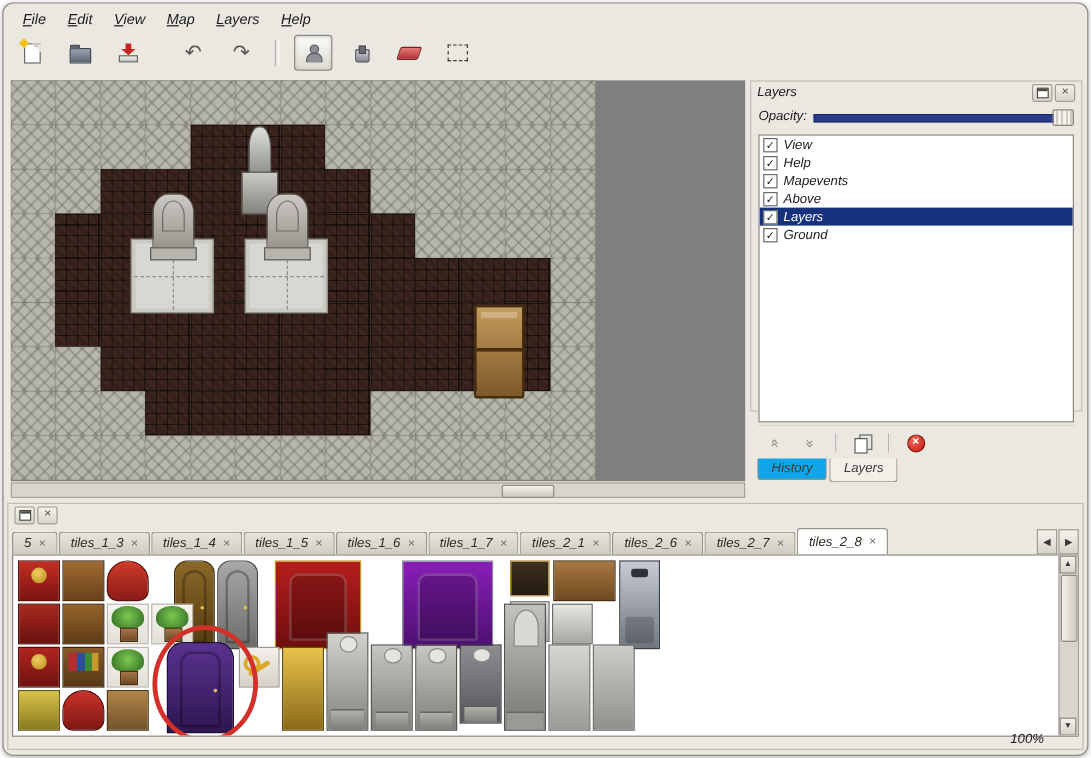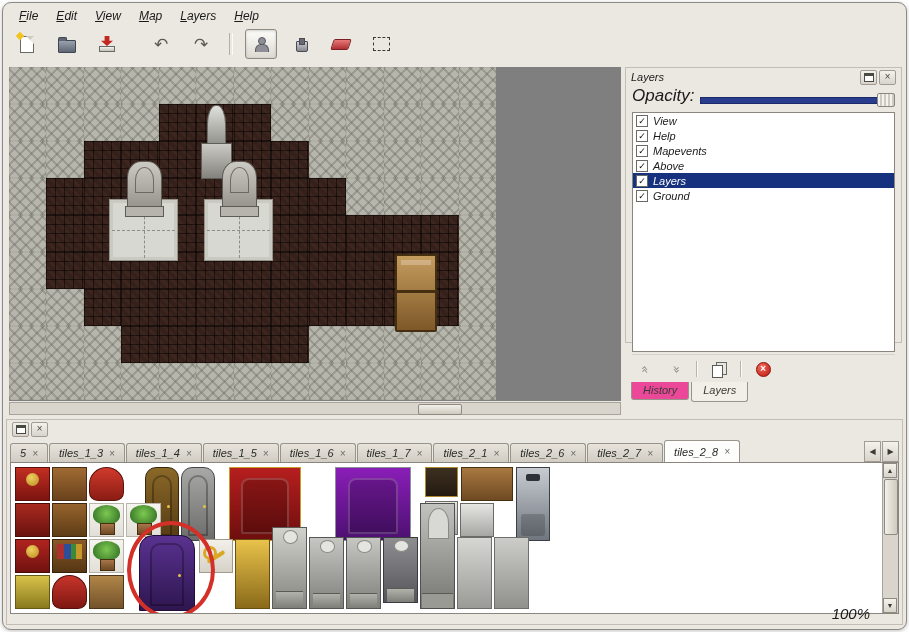--- a/index.html
+++ b/index.html
@@ -60,40 +60,40 @@
   
   .panel{position:absolute;background:#ebe8e1;border:1px solid #c2beb6;box-sizing:border-box;}
   .panel-titlebar{position:absolute;left:0;right:0;top:0;height:18px;display:flex;align-items:center;padding:0 5px;font-size:11px;}
   .panel-title{flex:1;}
   .pbtns{display:flex;gap:2px;}
   .pbtn{width:15px;height:13px;display:flex;align-items:center;justify-content:center;background:linear-gradient(#f4f2ec,#d8d4cc);border:1px solid #a09c94;border-radius:2px;font-size:10px;line-height:1;color:#4a4a44;}
   .icon-restore{width:8px;height:7px;border:1px solid #4a4a44;background:#fff;position:relative;}
   .icon-restore::before{content:"";position:absolute;left:0;right:0;top:0;height:2px;background:#4a4a44;}
 
   .layers-panel{left:622px;top:64px;width:277px;height:276px;}
-  .opacity-row{position:absolute;left:6px;right:6px;top:20px;height:18px;display:flex;align-items:flex-end;gap:6px;font-size:17px;}
+  .opacity-row{position:absolute;left:6px;right:6px;top:20px;height:18px;display:flex;align-items:center;gap:6px;font-size:11px;}
   .slider{flex:1;position:relative;height:14px;}
   .slider-track{position:absolute;left:0;right:2px;top:5px;height:5px;background:#2a3c8c;border:1px solid #1a2a6a;}
   .slider-handle{position:absolute;right:0;top:1px;width:16px;height:12px;background:repeating-linear-gradient(90deg,#f4f2ec 0 2px,#cfcabf 2px 4px);border:1px solid #8a867e;border-radius:2px;}
   .layers-list{position:absolute;left:6px;right:6px;top:44px;height:238px;background:#fff;border:1px solid #8a867e;font-size:11px;overflow:hidden;}
   .layer-row{height:15px;display:flex;align-items:center;gap:5px;padding:0 3px;}
   .layer-row.selected{background:var(--sel,#16327e);color:#fff;}
   .checkbox{width:10px;height:10px;background:#fff;border:1px solid #6a6a64;font-size:9px;line-height:10px;text-align:center;color:#111;flex:0 0 auto;}
   .mini-toolbar{position:absolute;left:6px;right:6px;top:286px;height:24px;display:flex;align-items:center;gap:4px;border-top:1px solid #d8d4cc;padding-top:2px;}
   .mbtn{width:26px;height:20px;display:flex;align-items:center;justify-content:center;}
   .chev{font-size:13px;color:#8e8e88;display:inline-block;font-family:"DejaVu Sans",sans-serif;}
   .chev.up{transform:rotate(90deg);}
   .chev.down{transform:rotate(-90deg);}
   .msep{width:1px;height:16px;background:#b8b4ac;margin:0 4px;border-right:1px solid #fbfaf8;}
   .icon-copy{width:15px;height:15px;position:relative;}
   .icon-copy::before{content:"";position:absolute;left:4px;top:0;width:9px;height:11px;background:#e8e6e0;border:1px solid #6a6a64;}
   .icon-copy::after{content:"";position:absolute;left:0;top:3px;width:9px;height:11px;background:#fff;border:1px solid #5a5a54;}
   .icon-delete{width:15px;height:15px;border-radius:50%;background:radial-gradient(circle at 35% 30%,#f06a5a,#c01810);border:1px solid #8a0c08;color:#fff;font-size:10px;font-weight:bold;display:flex;align-items:center;justify-content:center;line-height:1;box-sizing:border-box;}
   .bottom-tabs{position:absolute;left:5px;top:314px;height:24px;display:flex;align-items:flex-start;font-size:11px;}
-  .btab{padding:2px 11px 3px;border:1px solid #98948c;border-top:none;background:#ec4899;margin-right:2px;border-radius:0 0 3px 3px;color:#3a3a36;}
+  .btab{padding:2px 11px 3px;border:1px solid #98948c;border-top:none;background:#0ea5e9;margin-right:2px;border-radius:0 0 3px 3px;color:#3a3a36;}
   .btab.active{background:#f2efe9;padding-bottom:5px;}
 
   
   .tilesets-panel{left:3px;top:416px;width:897px;height:206px;}
   .tabs-row{position:absolute;left:3px;right:3px;top:19px;height:23px;display:flex;align-items:flex-end;}
   .tabs-strip{display:flex;align-items:flex-end;overflow:hidden;flex:1;}
   .ttab{height:18px;display:flex;align-items:center;gap:6px;padding:0 9px;font-size:11px;background:linear-gradient(#e8e4dc,#d0ccc3);border:1px solid #98948c;border-bottom:none;border-radius:3px 3px 0 0;margin-right:1px;white-space:nowrap;color:#2a2a26;}
   .ttab.active{background:#fdfdfc;height:21px;}
   .tabx{font-size:10px;color:#6a6a64;}
   .tab-scroll{display:flex;gap:1px;margin-left:6px;}
@@ -115,21 +115,21 @@
   .tp-statue::before{content:"";position:absolute;left:30%;top:3%;width:40%;height:15%;background:#e4e4e0;border:1px solid #8a8a84;border-radius:50%;}
   .tp-statue::after{content:"";position:absolute;left:8%;bottom:0;width:84%;height:20%;background:linear-gradient(#b2b2ac,#7e7e78);border-top:1px solid #5a5a56;}
   .tp-monument::before{content:"";position:absolute;left:20%;top:4%;width:60%;height:28%;background:#d8d8d4;border:1px solid #8a8a84;border-radius:50% 50% 0 0;}
   .tp-monument::after{content:"";position:absolute;left:4%;bottom:0;width:92%;height:13%;background:#9a9a94;border-top:1px solid #5a5a56;}
   .annotation-circle{position:absolute;border:4px solid #d23028;border-radius:50%;background:transparent;pointer-events:none;}
   .vscroll{position:absolute;right:0;top:0;bottom:0;width:15px;background:#d9d5cd;border-left:1px solid #a8a49c;}
   .vbtn{position:absolute;left:0;width:14px;height:15px;display:flex;align-items:center;justify-content:center;background:linear-gradient(#f4f2ec,#d8d4cc);border:1px solid #8f8b82;font-size:7px;color:#3a3a36;box-sizing:border-box;}
   .vbtn.up{top:0;}
   .vbtn.down{bottom:0;}
   .vthumb{position:absolute;left:1px;top:16px;width:12px;height:54px;background:linear-gradient(90deg,#f2f0ea,#cfcabf);border:1px solid #8f8b82;border-radius:2px;}
-  .status-zoom{position:absolute;right:32px;bottom:2px;font-size:15px;}
+  .status-zoom{position:absolute;right:32px;bottom:2px;font-size:11px;}
 </style>
 </head>
 <body>
 
 <div class="window">
 
   <div class="menu-bar">
       <div class="menu-item">File</div>
       <div class="menu-item">Edit</div>
       <div class="menu-item">View</div>

